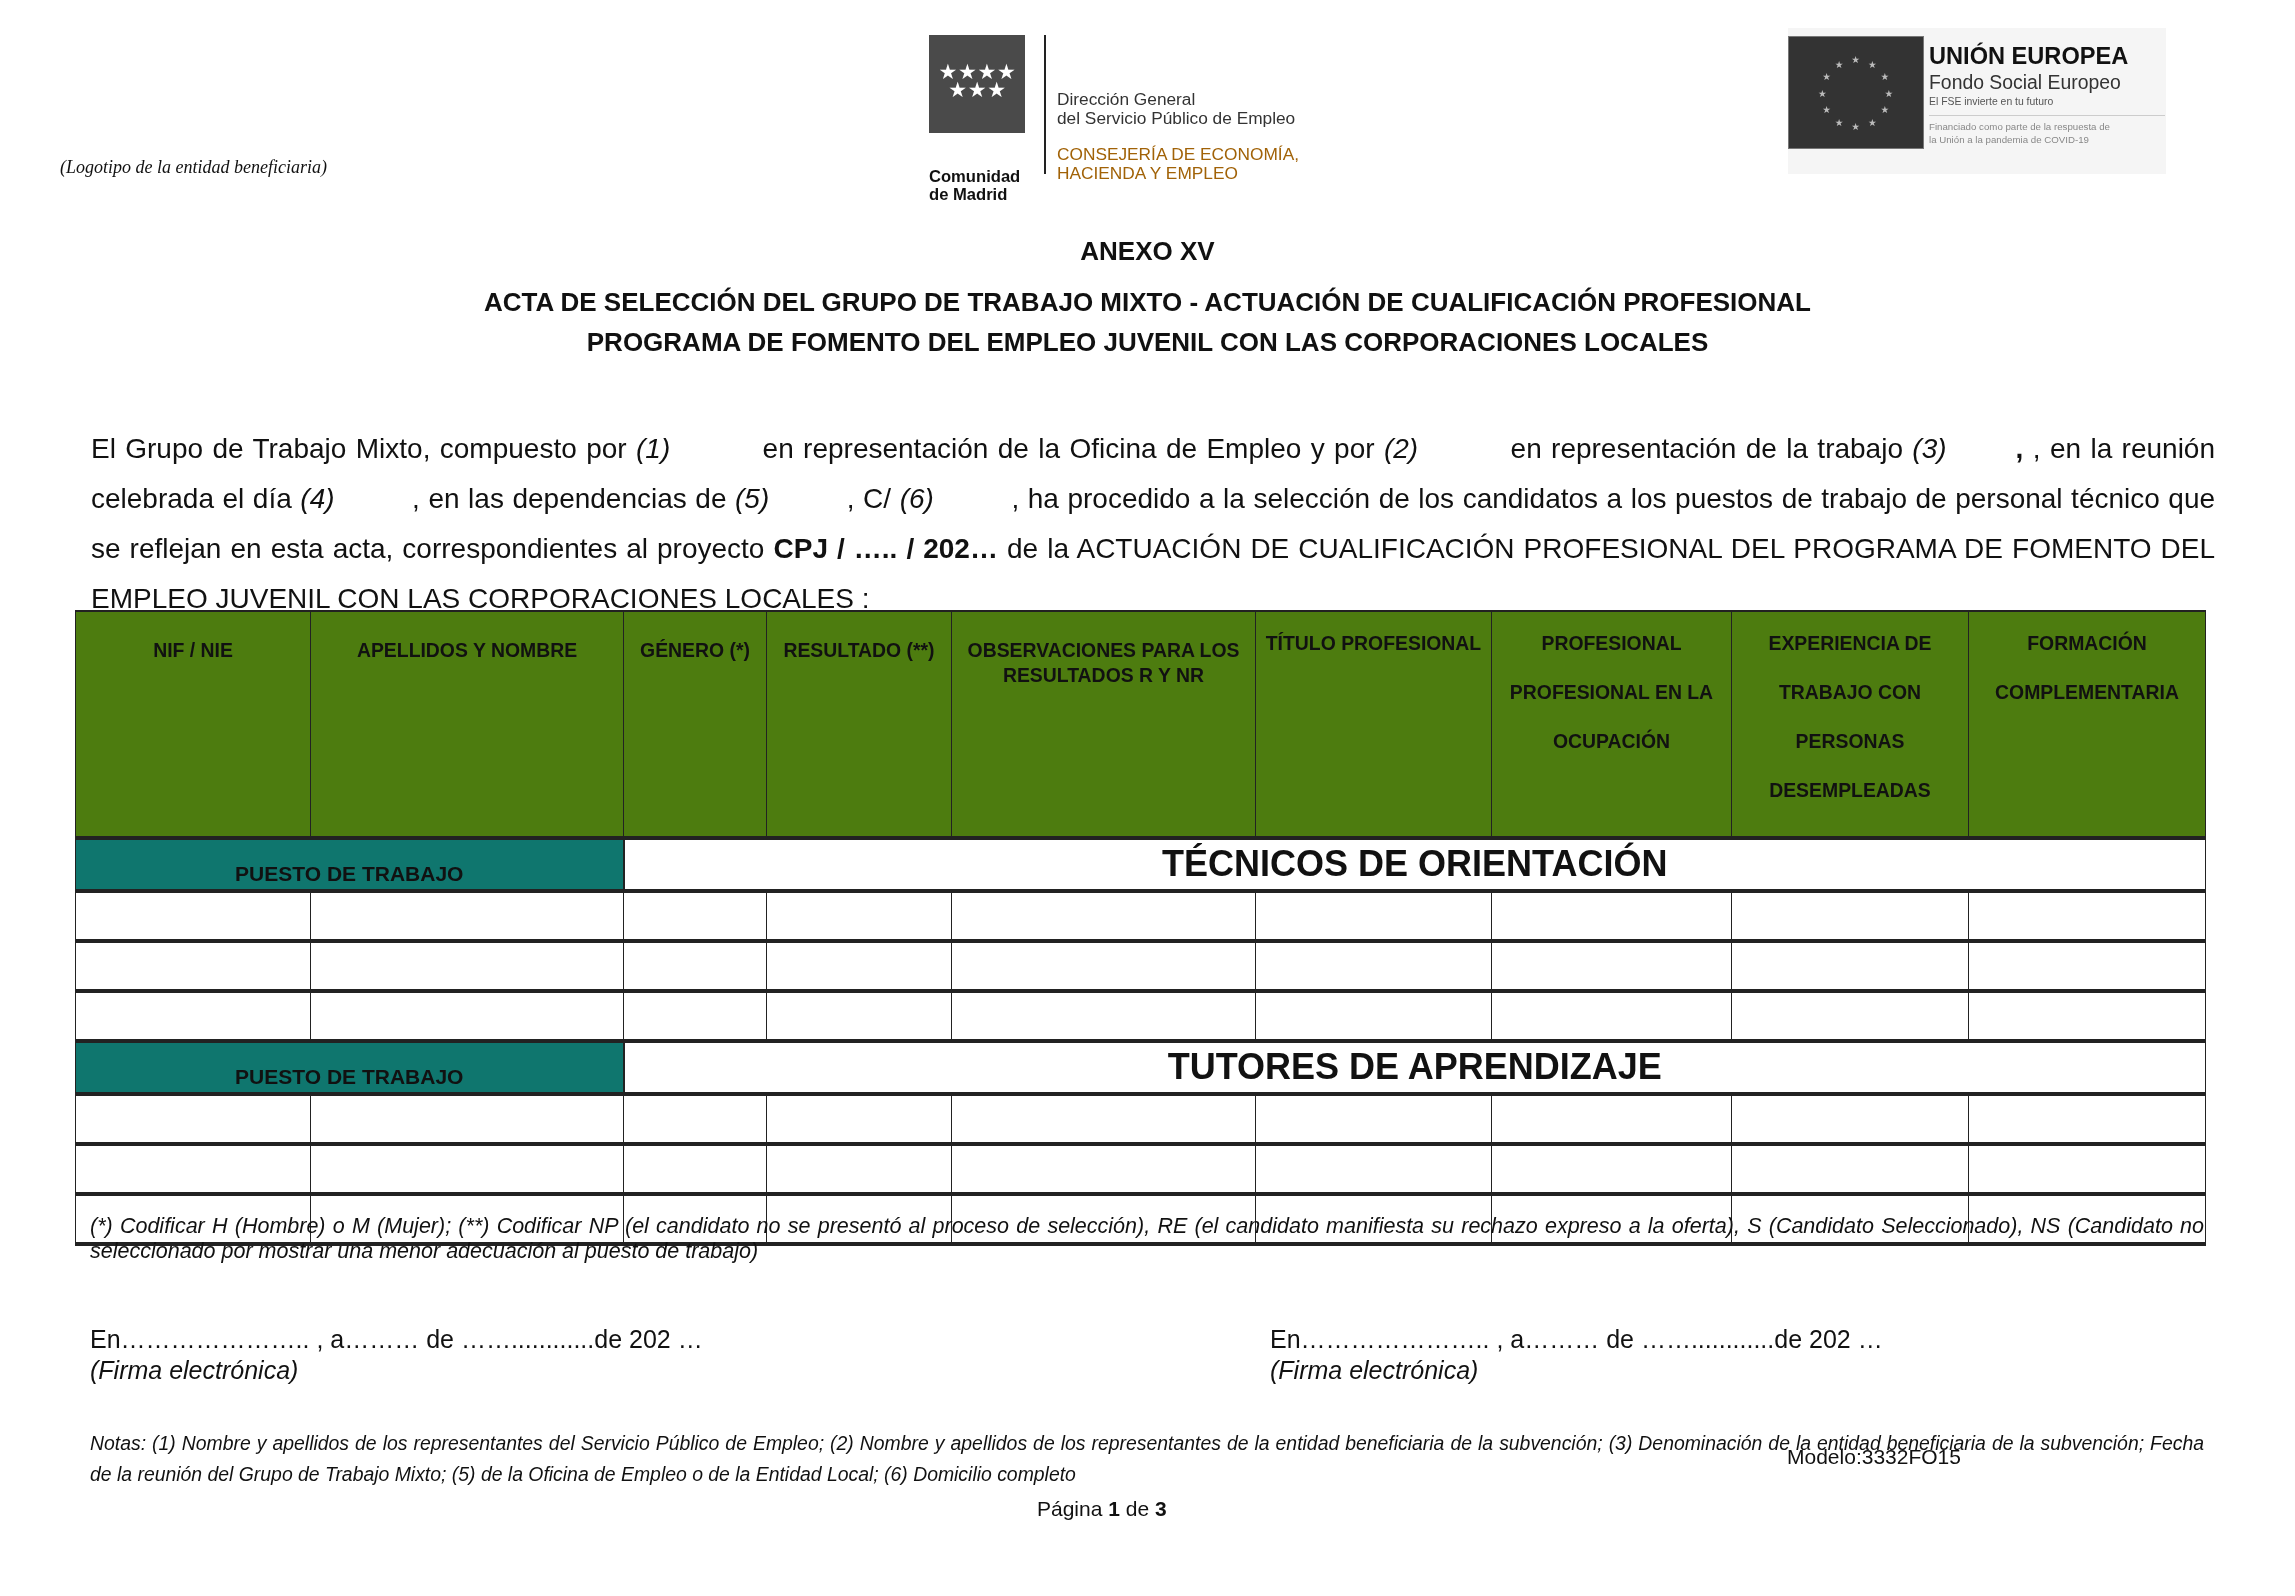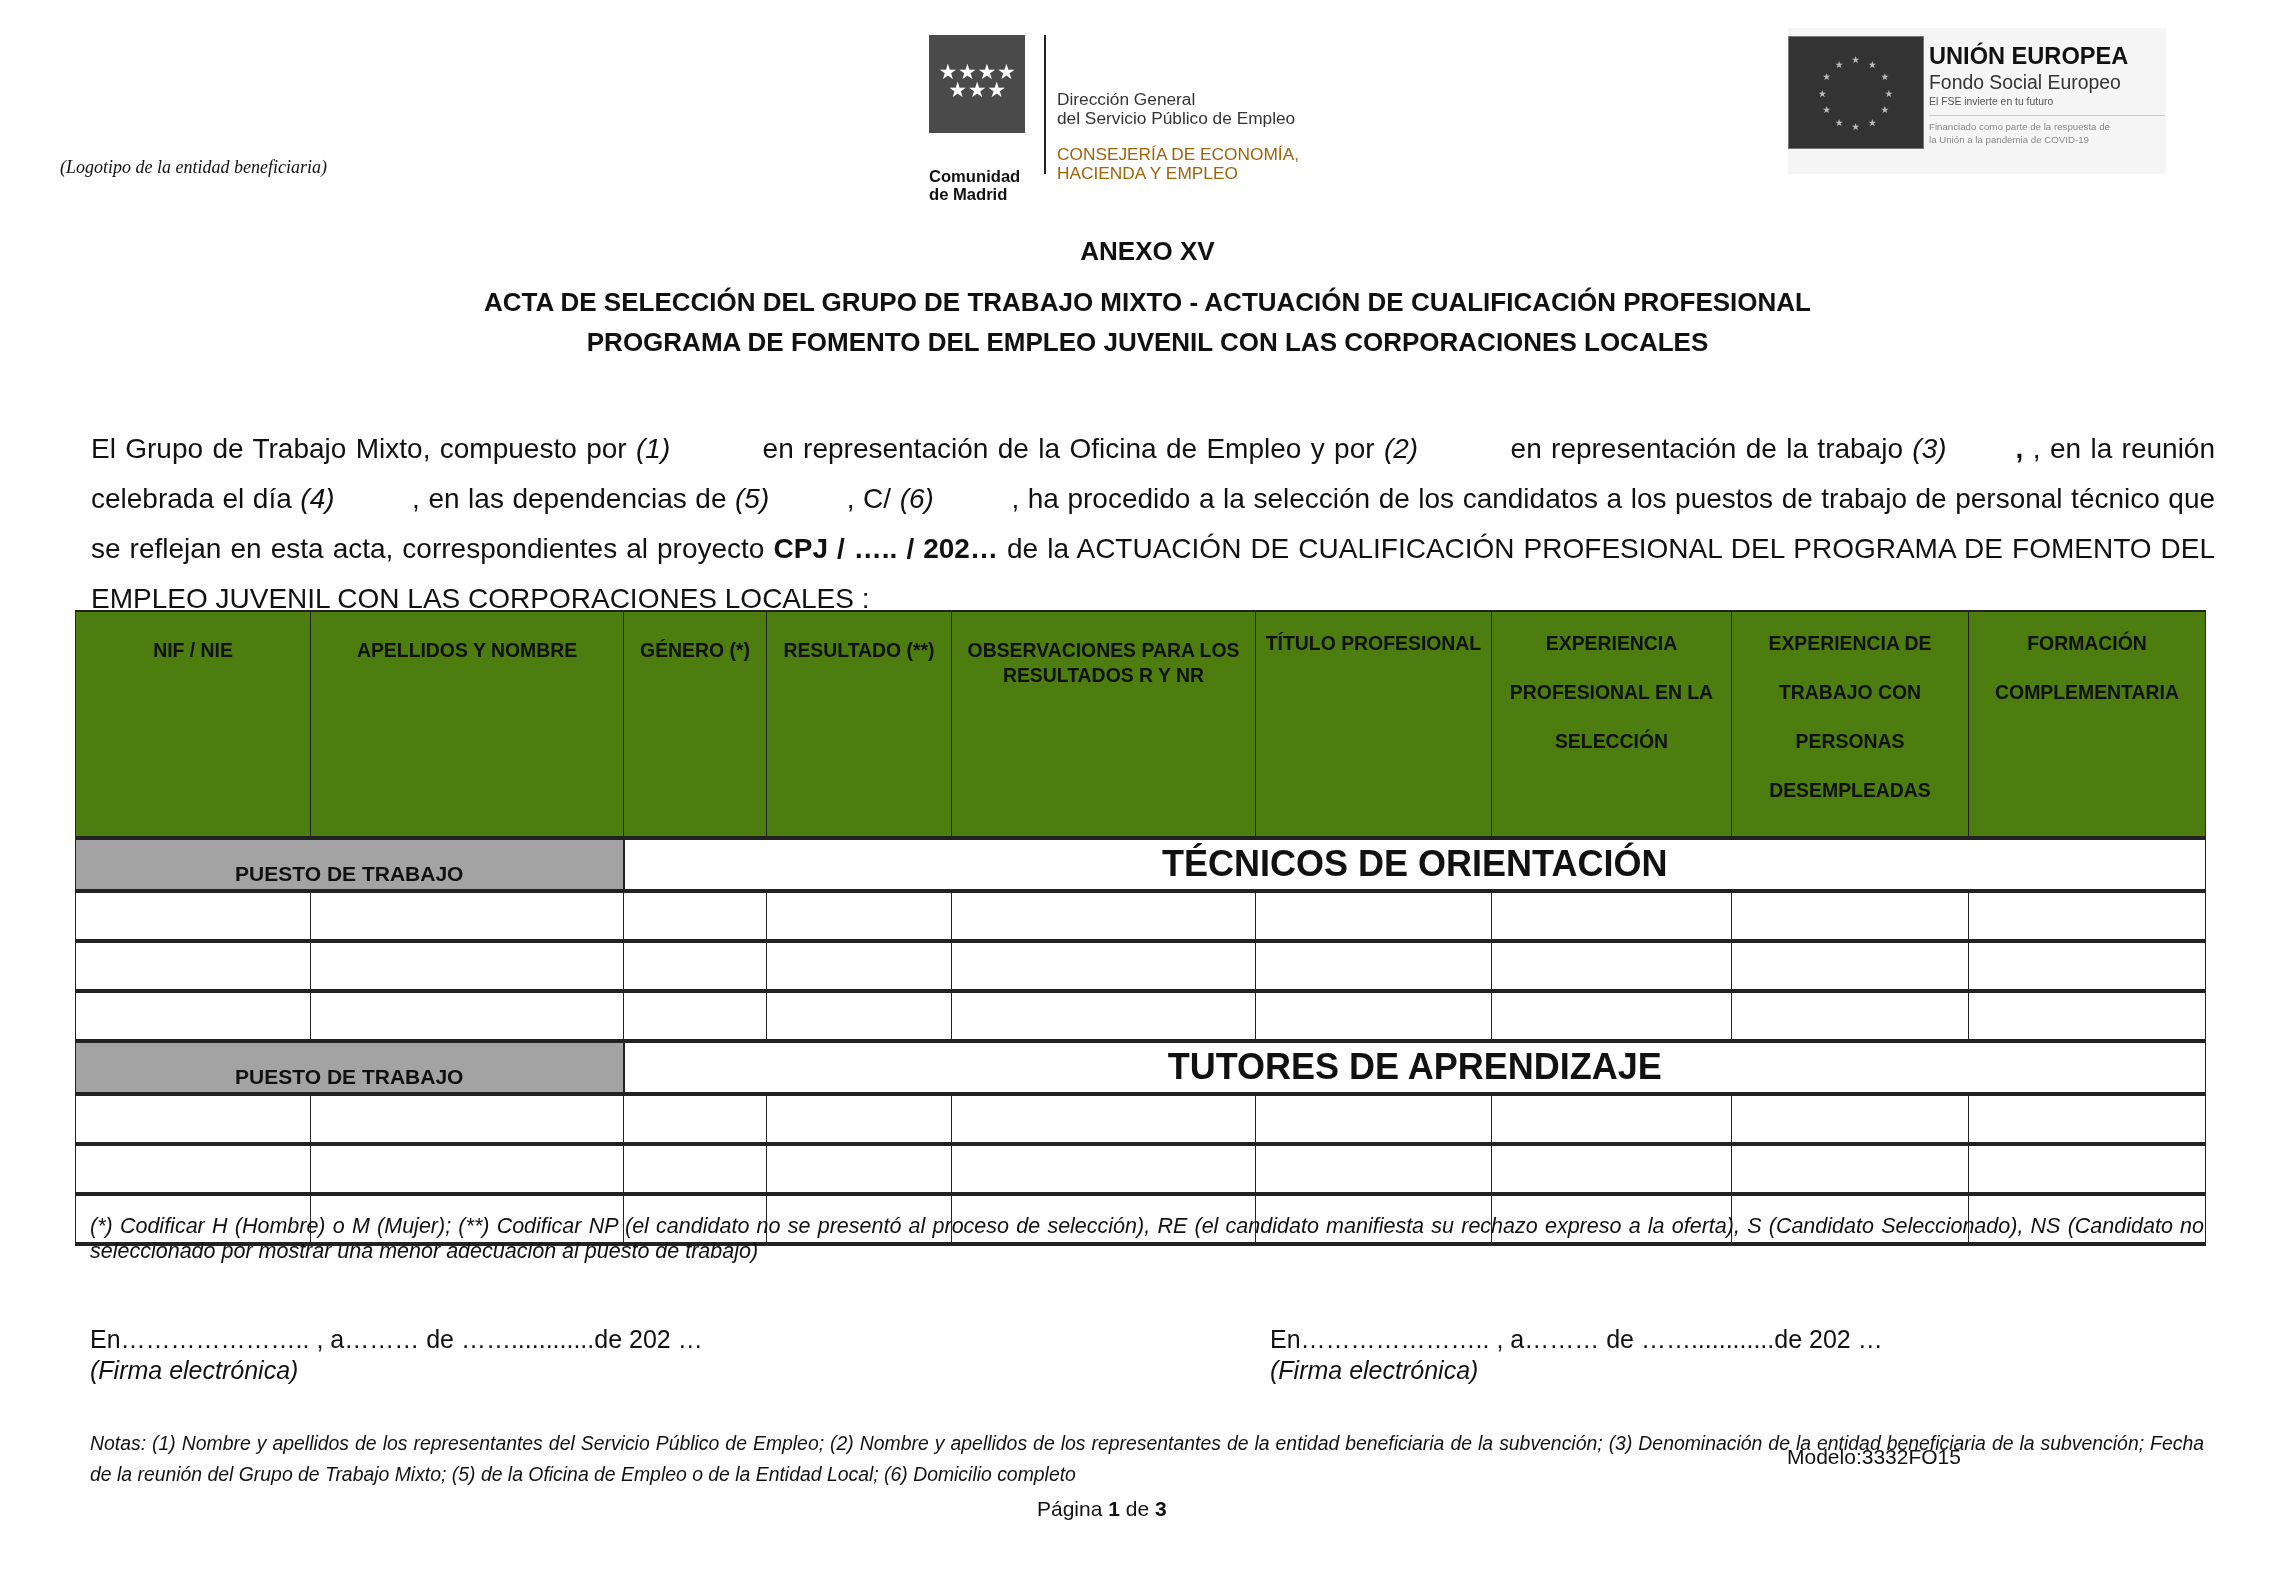--- a/index.html
+++ b/index.html
@@ -32,21 +32,21 @@
   .para{left:91px;top:424px;width:2124px;font-size:28px;line-height:50px;text-align:justify;}
   .para i{font-style:italic;}
   .para .gap{display:inline-block;}
   .para b{font-weight:bold;}
   
   table.grid{position:absolute;left:75px;top:610px;width:2129px;border-collapse:collapse;table-layout:fixed;}
   table.grid td, table.grid th{border:2.1px solid #222;padding:0;}
   table.grid th{background:#4d7c0f;font-size:19.4px;font-weight:bold;vertical-align:top;text-align:center;height:198px;line-height:25px;padding-top:26px;}
   table.grid th.tall{line-height:49px;padding-top:7px;}
   table.grid td{height:46px;}
-  table.grid td.label{background:#a3a3a3;text-align:center;vertical-align:bottom;font-weight:bold;font-size:21px;padding-bottom:2.8px;}
+  table.grid td.label{background:#0f766e;text-align:center;vertical-align:bottom;font-weight:bold;font-size:21px;padding-bottom:2.8px;}
   table.grid td.section{text-align:center;font-weight:bold;font-size:36px;vertical-align:middle;border-left-width:2.1px;}
   table.grid tr.row th, table.grid tr td{border-left-width:1.4px;border-right-width:1.4px;}
   table.grid tr td{border-top-width:4.2px;border-bottom-width:4.2px;}
   
   .footnote{left:90px;top:1214px;width:2114px;font-style:italic;font-size:21.5px;line-height:25px;text-align:justify;}
   .sig{font-size:25px;line-height:30.5px;}
   .sig i{font-style:italic;}
   .sig-left{left:90px;top:1324px;}
   .sig-right{left:1270px;top:1324px;}
   .notes{left:90px;top:1428px;width:2114px;font-style:italic;font-size:19.4px;line-height:30.5px;text-align:justify;}
@@ -142,21 +142,21 @@
       <col style="width:237px">
   </colgroup>
   <tbody>
       <tr class="row">
     <th>NIF / NIE</th>
     <th>APELLIDOS Y NOMBRE</th>
     <th>GÉNERO (*)</th>
     <th>RESULTADO (**)</th>
     <th>OBSERVACIONES PARA LOS RESULTADOS R Y NR</th>
     <th class="tall">TÍTULO PROFESIONAL</th>
-    <th class="tall">EXPERIENCIA PROFESIONAL EN LA SELECCIÓN</th>
+    <th class="tall">PROFESIONAL PROFESIONAL EN LA OCUPACIÓN</th>
     <th class="tall">EXPERIENCIA DE TRABAJO CON PERSONAS DESEMPLEADAS</th>
     <th class="tall">FORMACIÓN COMPLEMENTARIA</th>
   </tr>
   <tr>
     <td colspan="2" class="label">PUESTO DE TRABAJO</td>
     <td colspan="7" class="section">TÉCNICOS DE ORIENTACIÓN</td>
   </tr>
   <tr>
         <td></td>
         <td></td>

